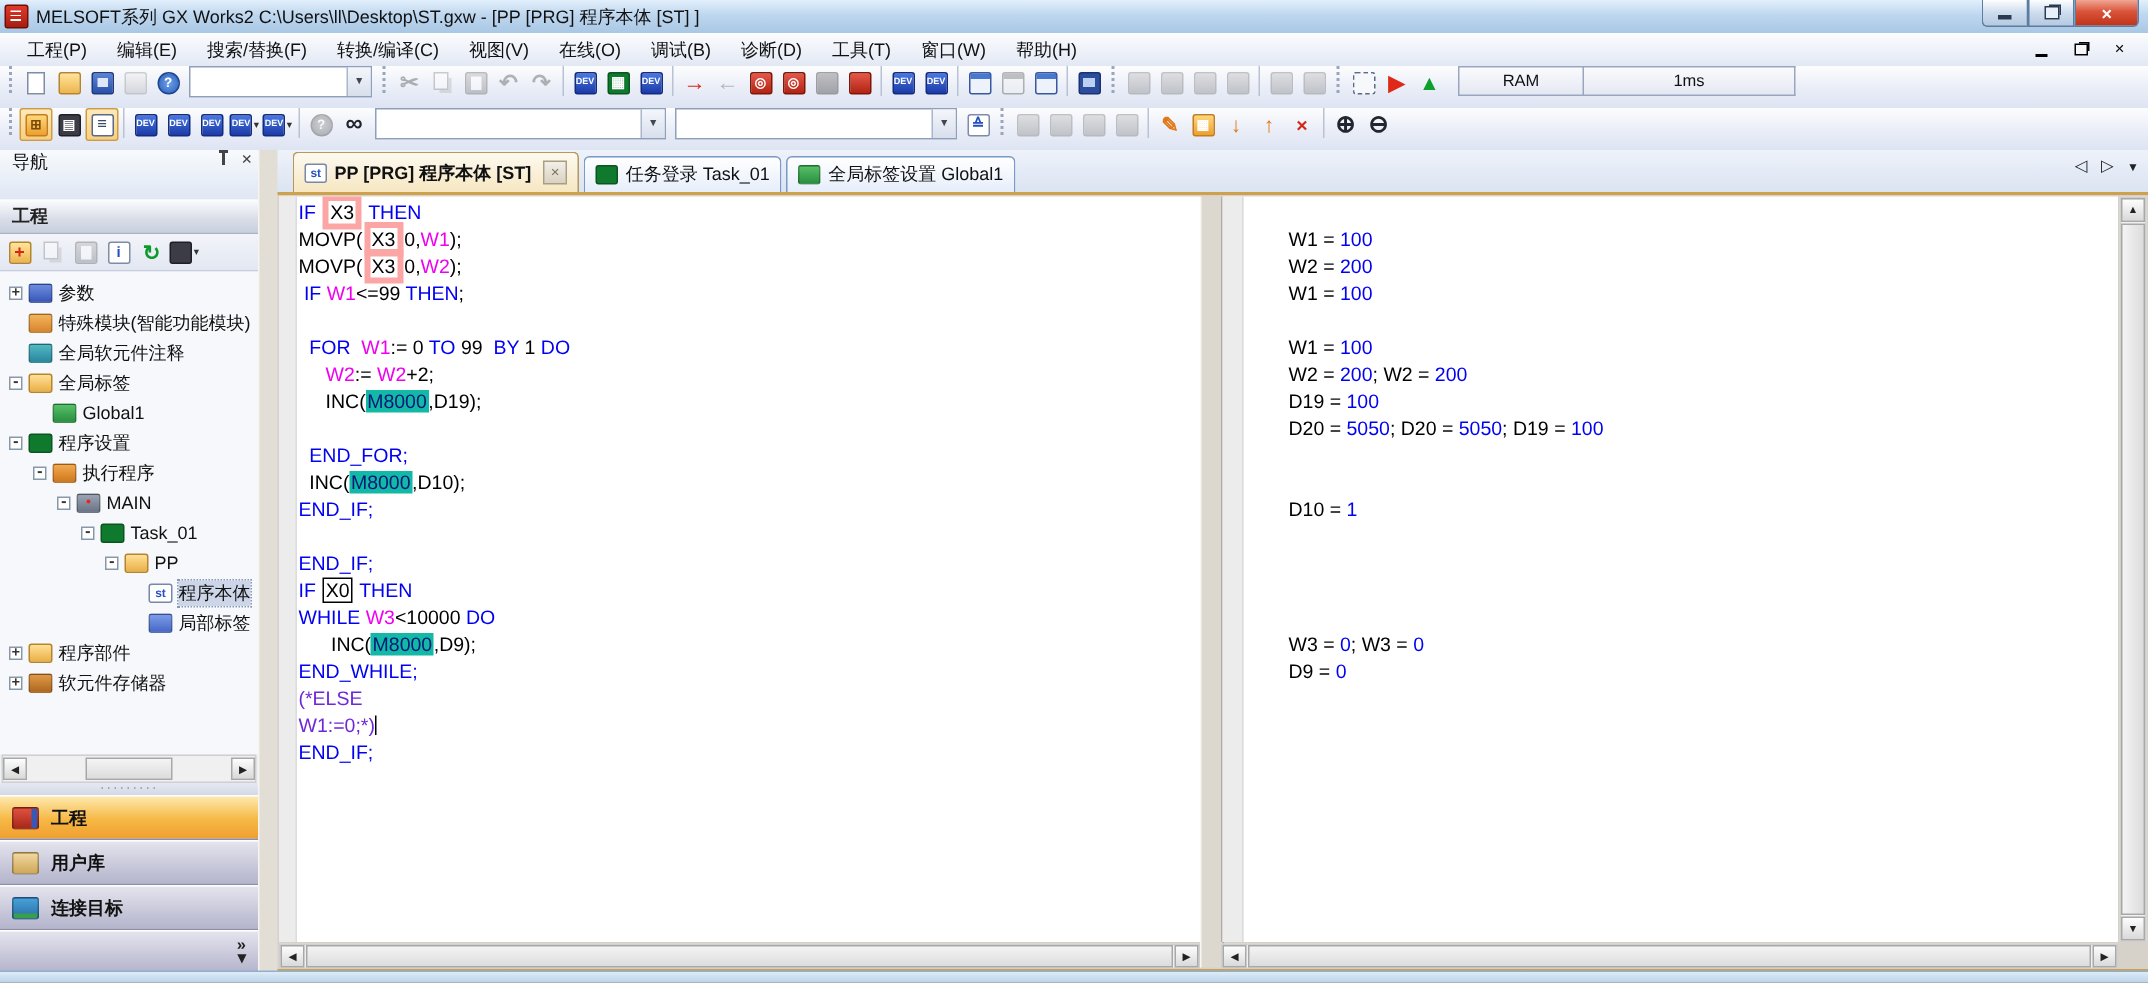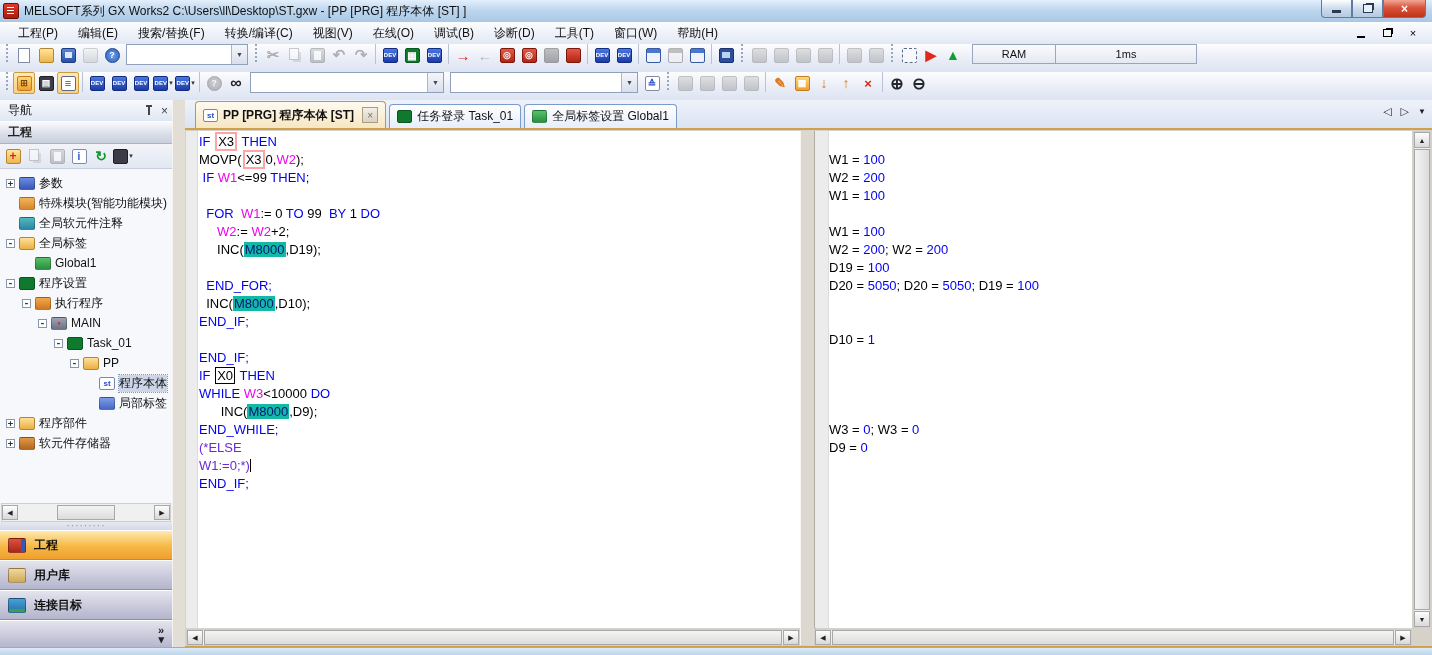--- a/index.html
+++ b/index.html
@@ -118,21 +118,21 @@
   [data-name="new-data-icon"] .ic::after{content:"+";}
   [data-name="data-property-icon"] .ic{background:#fff;border-color:#7e8ca6;color:#2450c0;font-size:10px;}
   [data-name="data-property-icon"] .ic::after{content:"i";}
   [data-name="refresh-icon"] .ic{background:none;border:none;color:#0e9a2a;font-size:14px;}
   [data-name="refresh-icon"] .ic::after{content:"↻";}
   [data-name="sort-menu-icon"] .ic{background:#3c3c46;border-color:#1e1e26;}
   
   .main{position:absolute;top:100px;left:0;right:0;bottom:7px;}
   
   .nav-panel{position:absolute;top:0;left:0;width:172px;bottom:0;background:#eef1f8;display:flex;flex-direction:column;border-right:1px solid #98a4bc;}
-  .nav-title{height:21px;display:flex;align-items:center;padding:0 4px 0 8px;
+  .nav-title{height:33px;display:flex;align-items:flex-start;padding:0 4px 0 8px;
              background:linear-gradient(#f8fafd,#dfe7f4);border-bottom:1px solid #c2cad c;}
   .nav-title-btns{margin-left:auto;display:flex;gap:8px;align-items:center;color:#444;}
   .pin{width:8px;height:11px;position:relative;}
   .pin::before{content:"";position:absolute;left:1px;top:0;width:6px;height:2px;background:#444;}
   .pin::after{content:"";position:absolute;left:3px;top:2px;width:2px;height:8px;background:#444;}
   .nclose{font-size:12px;line-height:10px;}
   .nav-section{height:22px;display:flex;align-items:center;padding-left:8px;font-weight:bold;color:#222;
              background:linear-gradient(#fcfdfe,#d9dde8 60%,#c9cfdd);border-bottom:1px solid #aab2c4;}
   .nav-tools{height:24px;display:flex;align-items:center;background:linear-gradient(#f2f4f9,#e2e7f2);border-bottom:1px solid #c6cedd;padding-left:2px;}
   .nav-tree{flex:1;background:#f6f8fb;overflow:hidden;padding-top:4px;}
@@ -188,35 +188,35 @@
   
   .edit-area{flex:1;position:relative;background:#d6d2ca;border-bottom:2px solid #cfa14c;}
   .code-pane{position:absolute;left:1px;top:1px;width:614px;bottom:18px;background:#fff;border-right:1px solid #b0aca4;overflow:hidden;}
   .pane-margin{position:absolute;left:0;top:0;bottom:0;width:11px;background:#ececec;border-right:1px solid #dcdcdc;}
   .code-lines{position:absolute;left:13px;top:2px;right:0;}
   .cl{height:18px;line-height:18px;white-space:pre;font-size:13px;}
   .sg-kw{color:#0000f2;}
   .sg-pl{color:#000;}
   .sg-lb{color:#f000f0;}
   .sg-cm{color:#6d28d9;}
-  .sg-bx{color:#000;border:2px solid #fca5a5;padding:0 1px;margin:0 1px;}
+  .sg-bx{color:#000;border:4px solid #fca5a5;padding:0 1px;margin:0 1px;}
   .sg-bk{color:#000;border:1px solid #000;padding:0 1px;margin:0 1px;}
   .sg-hl{color:#001878;background:#14b8a6;padding:0 1px;}
   .sg-cur{display:inline-block;width:1px;height:13px;background:#000;vertical-align:-2px;}
   .sg-nm{color:#000;}
   .sg-vl{color:#0000f2;}
   .hscroll{position:absolute;height:17px;bottom:0;background:#f0f0f0;border:1px solid #cfcfcf;display:flex;align-items:center;box-sizing:border-box;}
   .code-hscroll{left:1px;width:614px;}
   .mon-hscroll{left:629px;right:20px;}
   .sbtn{width:16px;height:15px;flex:none;background:linear-gradient(#fdfdfd,#d9d9d9);border:1px solid #a8a8a8;box-sizing:border-box;
         display:flex;align-items:center;justify-content:center;font-size:7px;color:#222;}
   .sthumb{flex:1;height:15px;background:linear-gradient(#f4f4f4,#dcdcdc);border:1px solid #a8a8a8;box-sizing:border-box;margin:0 1px;}
   .pane-splitter{position:absolute;left:615px;top:1px;width:14px;bottom:1px;background:#dcd8d0;border-left:1px solid #f8f6f2;border-right:1px solid #aaa69e;}
   .mon-pane{position:absolute;left:629px;top:1px;right:20px;bottom:18px;background:#fff;border-left:1px solid #b0aca4;overflow:hidden;}
-  .mon-lines{position:absolute;left:14px;top:2px;right:0;}
+  .mon-lines{position:absolute;left:44px;top:2px;right:0;}
   .vscroll{position:absolute;right:1px;top:1px;width:18px;bottom:18px;background:#f0f0f0;border:1px solid #cfcfcf;
         display:flex;flex-direction:column;align-items:center;box-sizing:border-box;}
   .vscroll .sbtn{width:16px;height:16px;}
   .vscroll .vthumb{flex:1;width:16px;background:linear-gradient(90deg,#f4f4f4,#dcdcdc);border:1px solid #a8a8a8;box-sizing:border-box;margin:1px 0;}
   
   .statusbar{position:absolute;left:0;right:0;bottom:0;height:7px;background:linear-gradient(#dcebf8,#bcd4ea);border-top:1px solid #93aecc;}
 </style>
 </head>
 <body>
 
@@ -623,20 +623,21 @@
           <span data-name="tab-scroll-left-icon">◁</span>
           <span data-name="tab-scroll-right-icon">▷</span>
           <span style="font-size:8px;" data-name="tab-list-icon">▼</span>
         </div>
       </div>
       <div class="edit-area" data-name="st-edit-area">
         <div class="code-pane" data-name="st-code-editor">
           <div class="pane-margin" data-name="editor-margin"></div>
           <div class="code-lines">
               <div class="cl" data-name="code-line"><span class="sg-kw" data-name="code-segment">IF </span><span class="sg-bx" data-name="device-monitor-box">X3</span><span class="sg-kw" data-name="code-segment"> THEN</span></div>
+              <div class="cl" data-name="code-line"><span class="sg-pl" data-name="code-segment">MOVP(</span><span class="sg-bx" data-name="device-monitor-box">X3</span><span class="sg-pl" data-name="code-segment">0,</span><span class="sg-lb" data-name="code-segment">W1</span><span class="sg-pl" data-name="code-segment">);</span></div>
               <div class="cl" data-name="code-line"><span class="sg-pl" data-name="code-segment">MOVP(</span><span class="sg-bx" data-name="device-monitor-box">X3</span><span class="sg-pl" data-name="code-segment">0,</span><span class="sg-lb" data-name="code-segment">W2</span><span class="sg-pl" data-name="code-segment">);</span></div>
               <div class="cl" data-name="code-line"><span class="sg-kw" data-name="code-segment"> IF </span><span class="sg-lb" data-name="code-segment">W1</span><span class="sg-pl" data-name="code-segment">&lt;=99 </span><span class="sg-kw" data-name="code-segment">THEN</span><span class="sg-pl" data-name="code-segment">;</span></div>
               <div class="cl" data-name="code-line"></div>
               <div class="cl" data-name="code-line"><span class="sg-kw" data-name="code-segment">  FOR  </span><span class="sg-lb" data-name="code-segment">W1</span><span class="sg-pl" data-name="code-segment">:= 0 </span><span class="sg-kw" data-name="code-segment">TO</span><span class="sg-pl" data-name="code-segment"> 99  </span><span class="sg-kw" data-name="code-segment">BY</span><span class="sg-pl" data-name="code-segment"> 1 </span><span class="sg-kw" data-name="code-segment">DO</span></div>
               <div class="cl" data-name="code-line"><span class="sg-pl" data-name="code-segment">     </span><span class="sg-lb" data-name="code-segment">W2</span><span class="sg-pl" data-name="code-segment">:= </span><span class="sg-lb" data-name="code-segment">W2</span><span class="sg-pl" data-name="code-segment">+2;</span></div>
               <div class="cl" data-name="code-line"><span class="sg-pl" data-name="code-segment">     INC(</span><span class="sg-hl" data-name="device-highlight">M8000</span><span class="sg-pl" data-name="code-segment">,D19);</span></div>
               <div class="cl" data-name="code-line"></div>
               <div class="cl" data-name="code-line"><span class="sg-kw" data-name="code-segment">  END_FOR;</span></div>
               <div class="cl" data-name="code-line"><span class="sg-pl" data-name="code-segment">  INC(</span><span class="sg-hl" data-name="device-highlight">M8000</span><span class="sg-pl" data-name="code-segment">,D10);</span></div>
               <div class="cl" data-name="code-line"><span class="sg-kw" data-name="code-segment">END_IF;</span></div>

